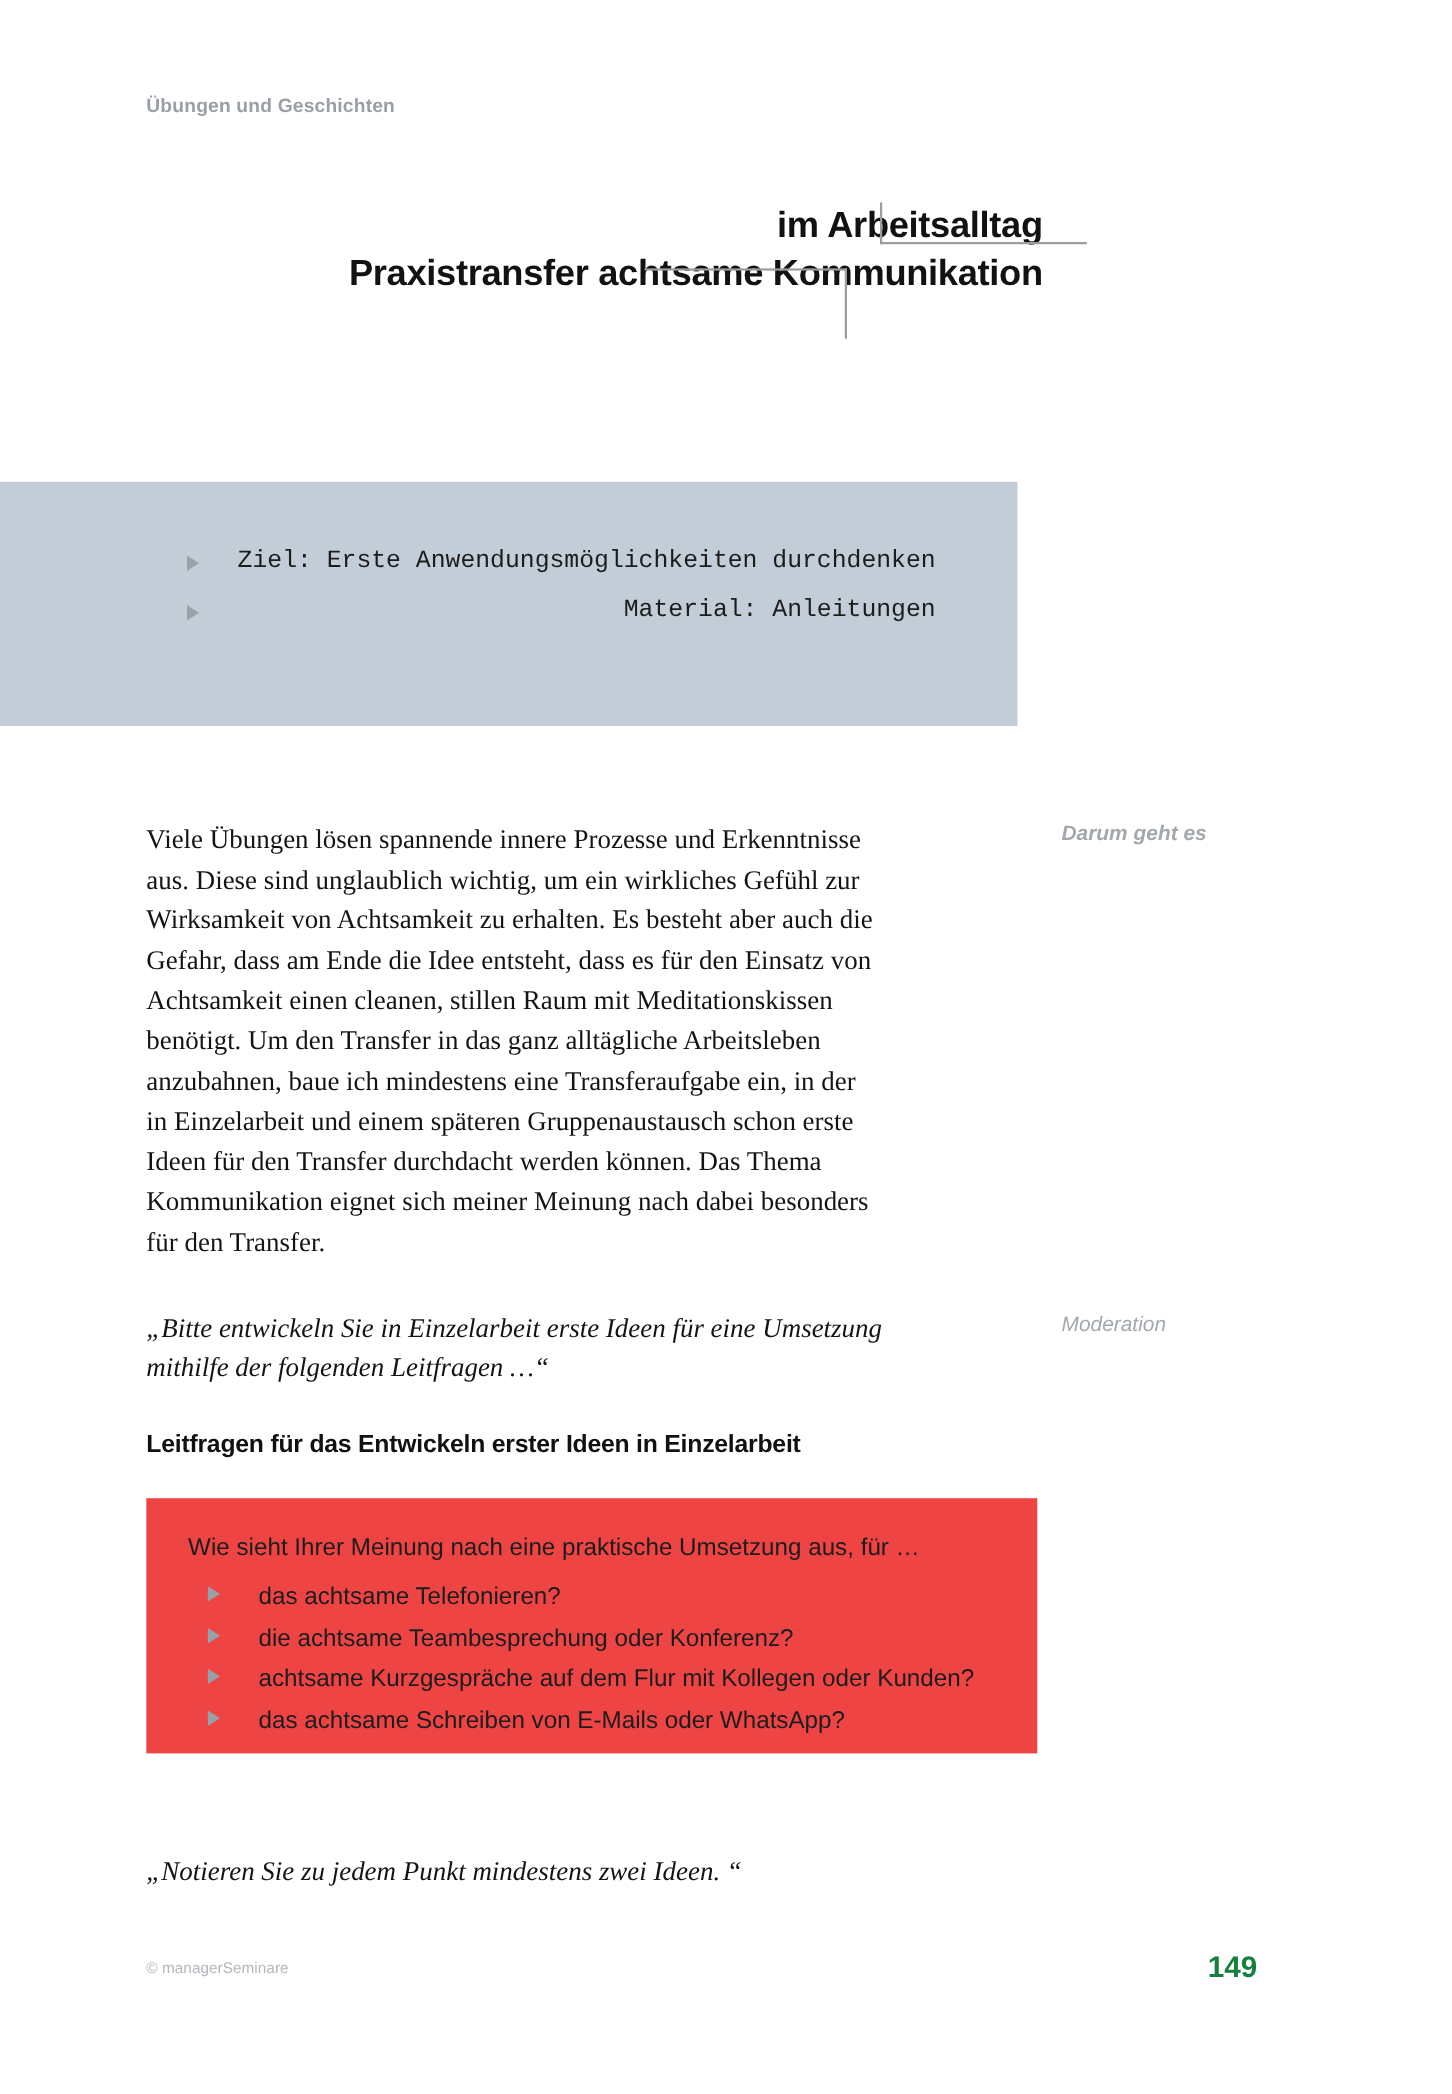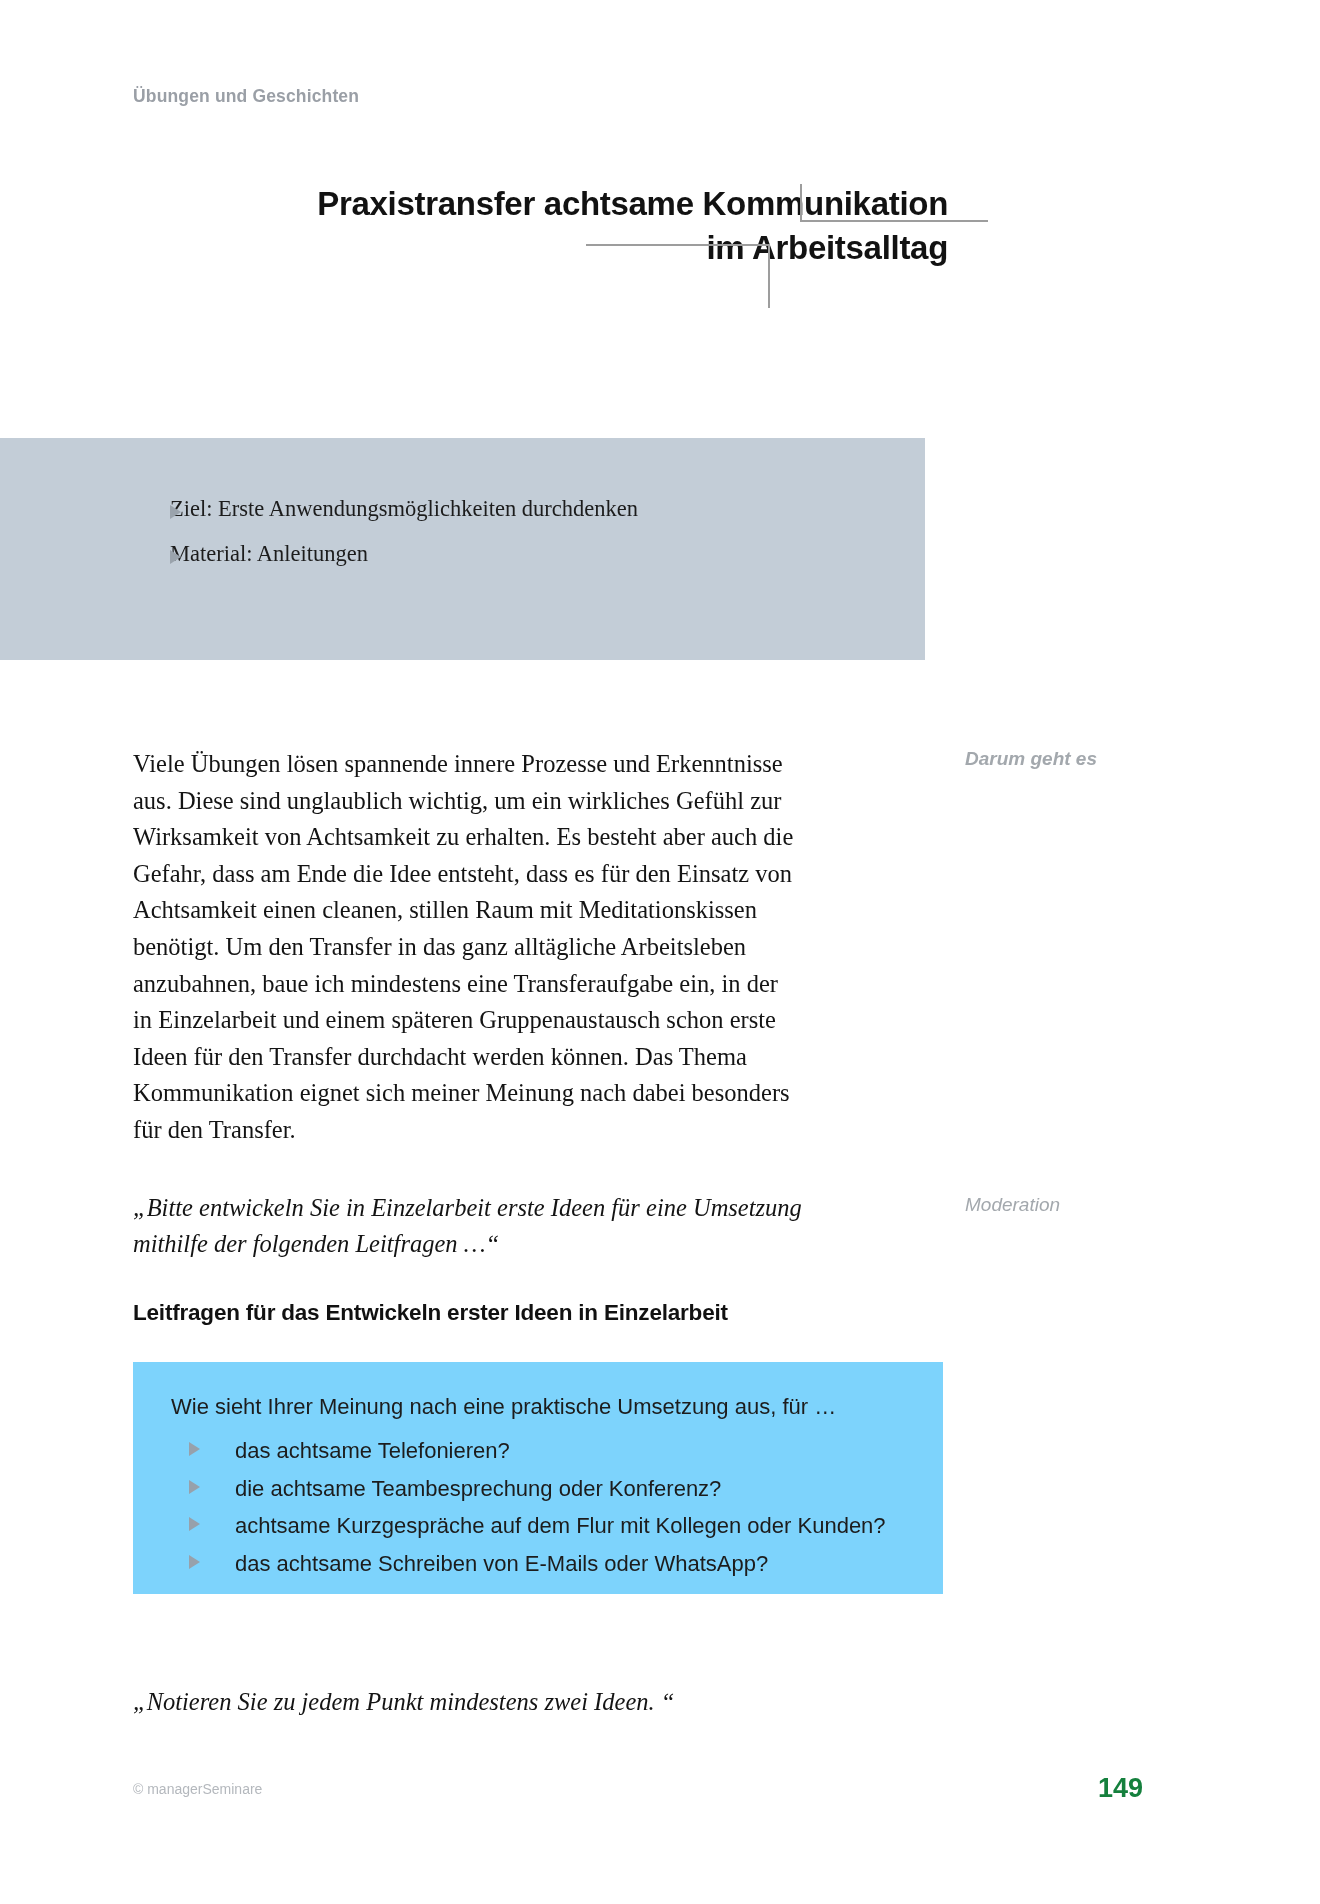--- a/index.html
+++ b/index.html
@@ -79,27 +79,29 @@
   }
   .info-list {
     position: absolute;
     left: 170px;
     top: 60px;
     margin: 0;
     padding: 0;
     list-style: none;
   }
   .info-list li {
-    font-family: Liberation Serif, serif;
+    font-family: Liberation Mono, monospace;
     font-size: 22.5px;
     line-height: 1.0;
     color: #1c1c1c;
     margin-bottom: 22px;
     position: relative;
-    white-space: nowrap;
+    padding-left: 46px;
+    white-space: nowrap;
+    text-align: right;
   }
   .info-list li:last-child { margin-bottom: 0; }
 
   .tri {
     position: absolute;
     left: 0;
     top: 7px;
     width: 0;
     height: 0;
     border-left: 11px solid #9aa3ac;
@@ -162,21 +164,21 @@
     letter-spacing: -0.2px;
   }
 
   
   .question-box {
     position: absolute;
     left: 133px;
     top: 1362px;
     width: 810px;
     height: 232px;
-    background: #7dd3fc;
+    background: #ef4444;
   }
   .qbox-intro {
     position: absolute;
     left: 38px;
     top: 32px;
     font-family: "Liberation Sans", sans-serif;
     font-size: 22px;
     color: #1c1c1c;
     white-space: nowrap;
   }
@@ -235,22 +237,22 @@
   }
 </style>
 </head>
 <body>
 
 <div class="page">
 
   <div class="running-header">Übungen und Geschichten</div>
 
   <div class="title-block">
+    <span class="title-line">im Arbeitsalltag</span>
     <span class="title-line">Praxistransfer achtsame Kommunikation</span>
-    <span class="title-line">im Arbeitsalltag</span>
   </div>
 
   <div class="rule-upper"></div>
   <div class="rule-lower"></div>
 
   <div class="info-box">
     <ul class="info-list">
       <li>
         <span class="tri"></span>
         <span>Ziel: Erste Anwendungsmöglichkeiten durchdenken</span>

